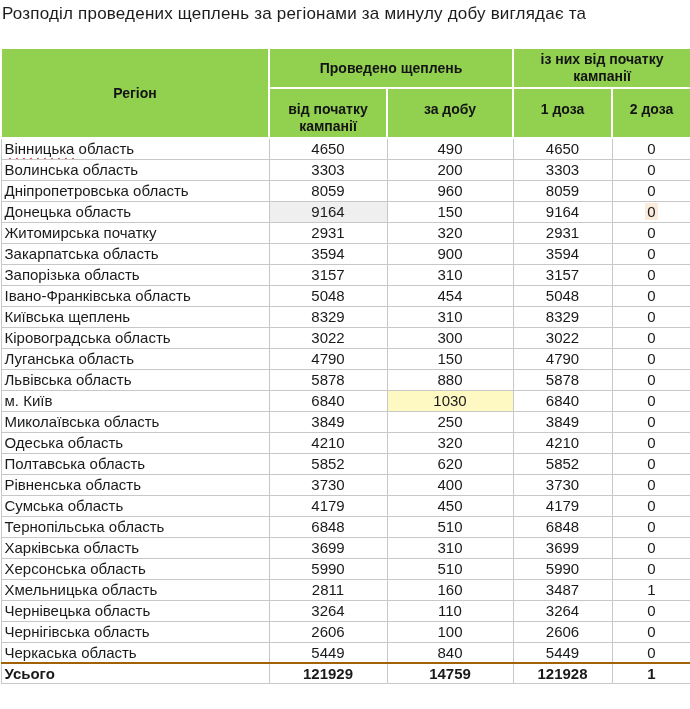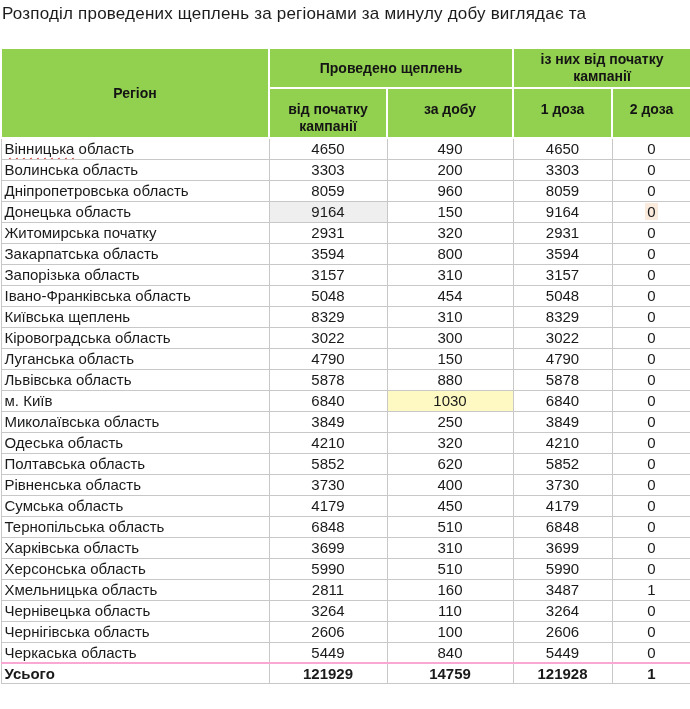--- a/index.html
+++ b/index.html
@@ -52,21 +52,21 @@
     height: 21px;
     padding: 0 4px;
     vertical-align: middle;
     overflow: hidden;
     white-space: nowrap;
   }
   td.region-cell { text-align: left; padding-left: 3px; }
   td.num-cell { text-align: center; }
 
   tfoot td {
-    border-top: 2px solid #f9a8d4;
+    border-top: 2px solid #a16207;
     font-weight: bold;
     height: 20px;
   }
   .squiggle {
     text-decoration: underline;
     text-decoration-style: wavy;
     text-decoration-color: #d0342c;
     text-decoration-thickness: 1px;
     text-underline-offset: 3px;
   }
@@ -131,21 +131,21 @@
         <tr>
           <td class="region-cell">Житомирська початку</td>
           <td class="num-cell">2931</td>
           <td class="num-cell">320</td>
           <td class="num-cell">2931</td>
           <td class="num-cell">0</td>
         </tr>
         <tr>
           <td class="region-cell">Закарпатська область</td>
           <td class="num-cell">3594</td>
-          <td class="num-cell">800</td>
+          <td class="num-cell">900</td>
           <td class="num-cell">3594</td>
           <td class="num-cell">0</td>
         </tr>
         <tr>
           <td class="region-cell">Запорізька область</td>
           <td class="num-cell">3157</td>
           <td class="num-cell">310</td>
           <td class="num-cell">3157</td>
           <td class="num-cell">0</td>
         </tr>

